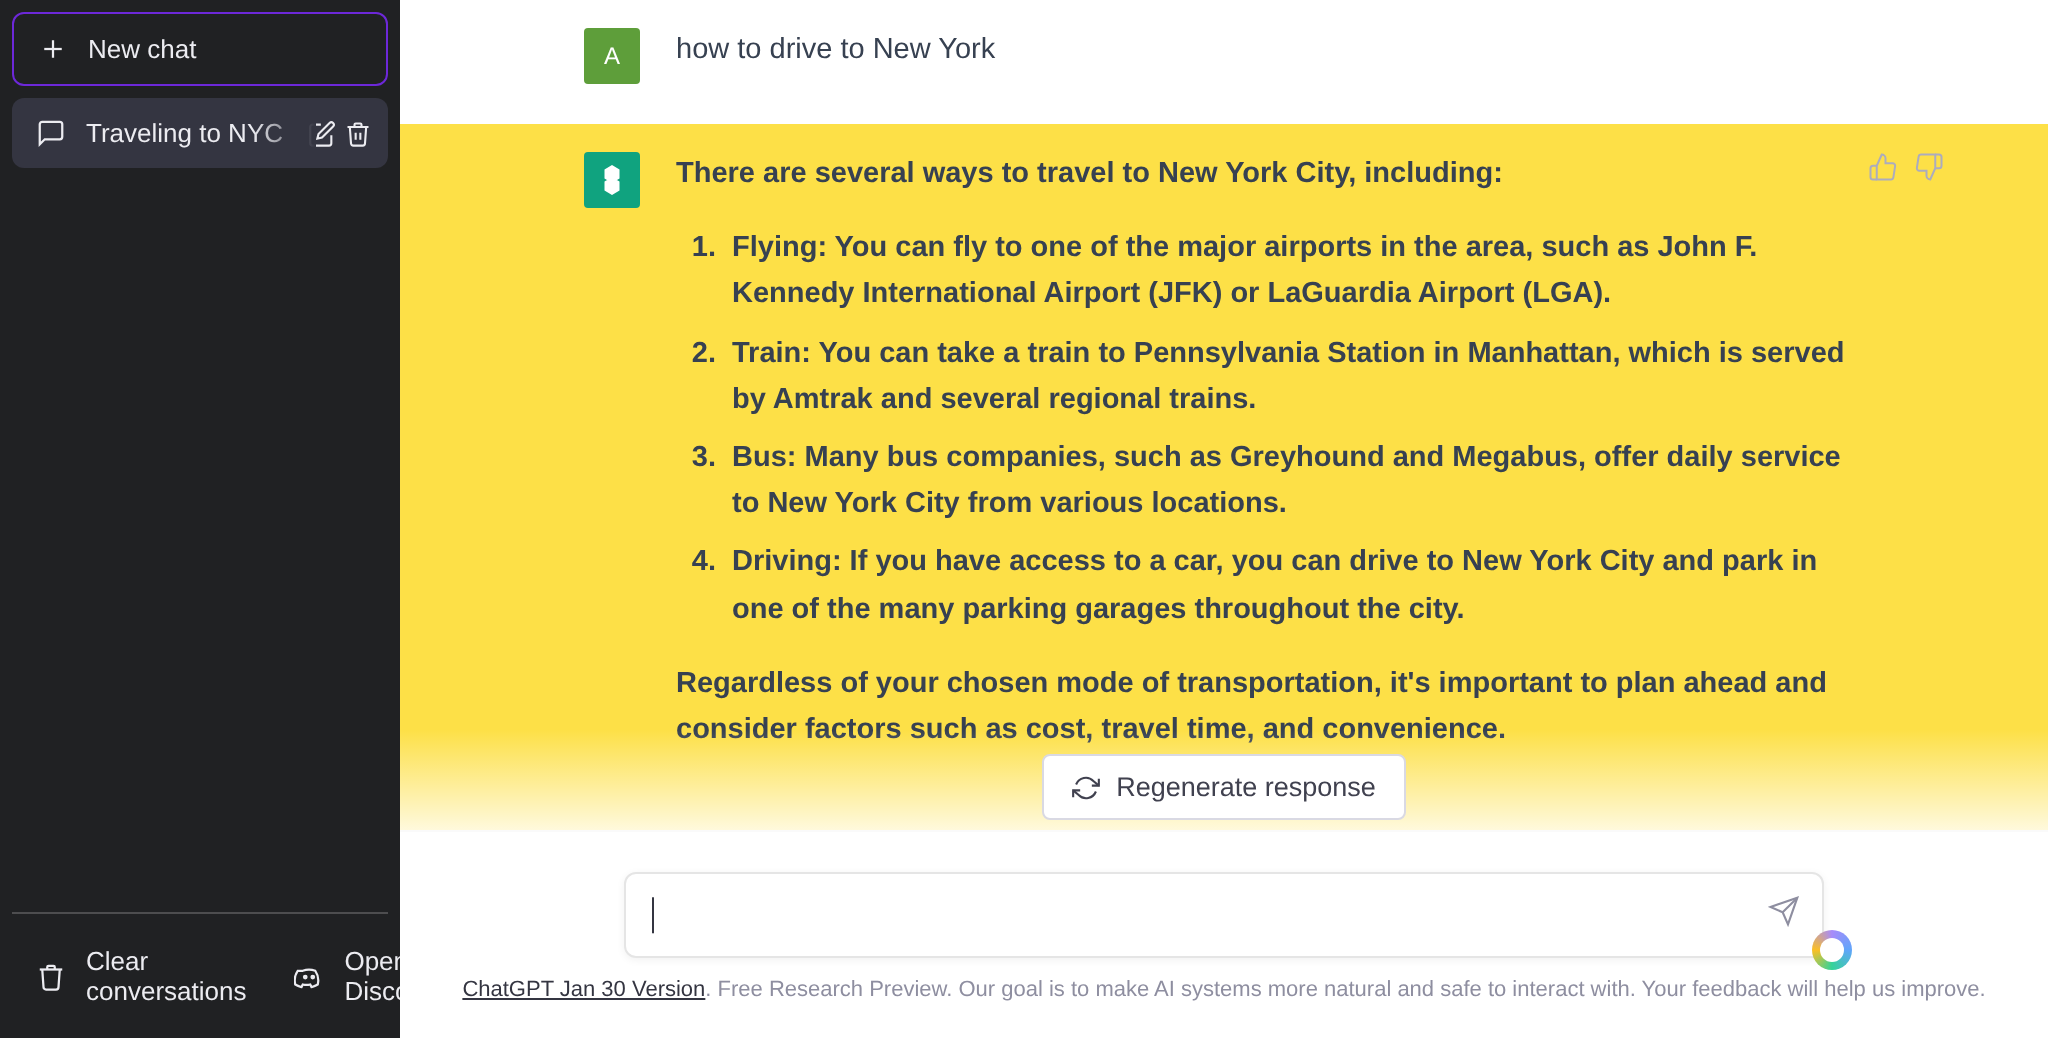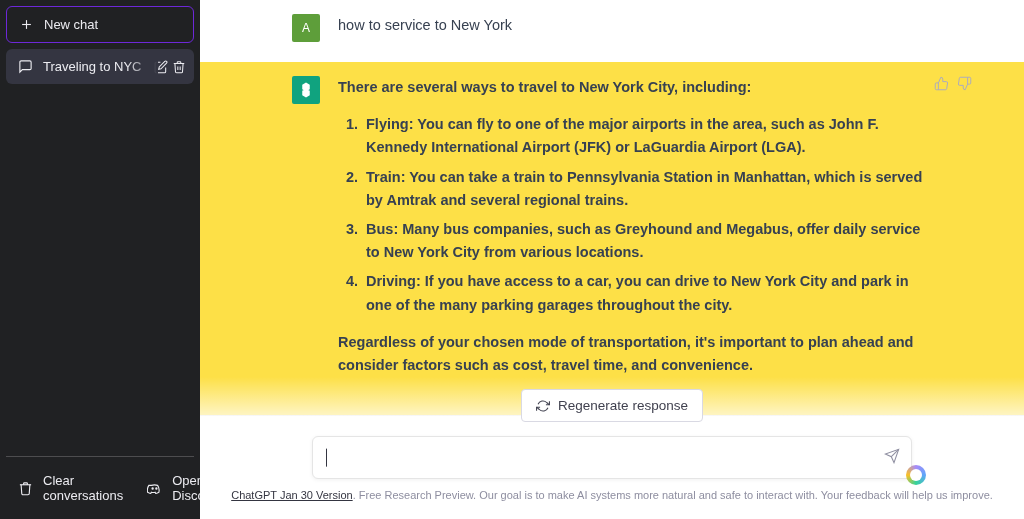--- a/index.html
+++ b/index.html
@@ -27,21 +27,21 @@
   .avatar.assist { background:#10a37f; }
   .avatar.assist svg { width:18px; height:18px; fill:#fff; }
   .content { flex:1; line-height:1.6; font-size:14.5px; color:#374151; }
   .content p { margin-bottom:14px; }
   .content ol { padding-left:24px; margin-bottom:14px; }
   .content li { margin-bottom:6px; padding-left:4px; }
   .fb-icons { position:absolute; right:-40px; top:0; display:flex; gap:8px; color:#acacbe; }
   .fb-icons svg { width:15px; height:15px; stroke:currentColor; stroke-width:1.6; fill:none; cursor:pointer; }
 
   .bottom { position:absolute; bottom:0; left:0; right:0; padding:12px 0 18px 0; background:linear-gradient(to top, #fff 60%, rgba(255,255,255,0)); display:flex; flex-direction:column; align-items:center; }
-  .regen-btn { display:flex; align-items:center; gap:8px; border:1px solid #d9d9e3; background:#fff; border-radius:4px; padding:8px 14px; font-size:13.5px; color:#40414f; cursor:pointer; margin-bottom:14px; }
+  .regen-btn { display:flex; align-items:center; gap:8px; border:1px solid #d9d9e3; background:#fff; border-radius:4px; padding:8px 14px; font-size:13.5px; color:#40414f; cursor:pointer; margin-bottom:26px; }
   .regen-btn svg { width:14px; height:14px; stroke:#40414f; stroke-width:1.8; fill:none; }
   .input-wrap { width:600px; max-width:90%; position:relative; }
   .input-box { width:100%; border:1px solid #e5e5e5; border-radius:6px; padding:12px 44px 12px 14px; font-size:15px; color:#343541; box-shadow:0 1px 4px rgba(0,0,0,0.06); }
   .caret { position:absolute; left:14px; top:50%; transform:translateY(-52%); width:1px; height:18px; background:#343541; animation:blink 1s step-end infinite; }
   @keyframes blink { 50% { opacity:0; } }
   .send-btn { position:absolute; right:12px; top:50%; transform:translateY(-50%); cursor:pointer; color:#8e8ea0; }
   .send-btn svg { width:16px; height:16px; stroke:currentColor; stroke-width:1.6; fill:none; }
   .footnote { margin-top:10px; font-size:11px; color:#8e8ea0; text-align:center; }
   .footnote a { color:#343541; text-decoration:underline; }
   .orb { position:absolute; right:-14px; bottom:-6px; width:20px; height:20px; border-radius:50%; background:conic-gradient(#a78bfa,#60a5fa,#34d399,#fbbf24,#a78bfa); display:flex; align-items:center; justify-content:center; cursor:pointer; }
@@ -113,21 +113,21 @@
   </div>
 </div>
 
 <div class="main">
   <div class="feed">
     <div class="msg-row">
       <div class="msg-inner">
         <div class="avatar user">
             <span>A</span>
           </div>
-        <div class="content">how to service to New York</div>
+        <div class="content">how to drive to New York</div>
       </div>
     </div>
     <div class="msg-row assistant">
       <div class="msg-inner">
         <div class="avatar assist">
           <svg viewBox="0 0 24 24">
               <path d="M12 2l5 3v6l-5 3-5-3V5l5-3zm0 20l-5-3v-6l5-3 5 3v6l-5 3z"></path>
             </svg>
         </div>
         <div class="content">

